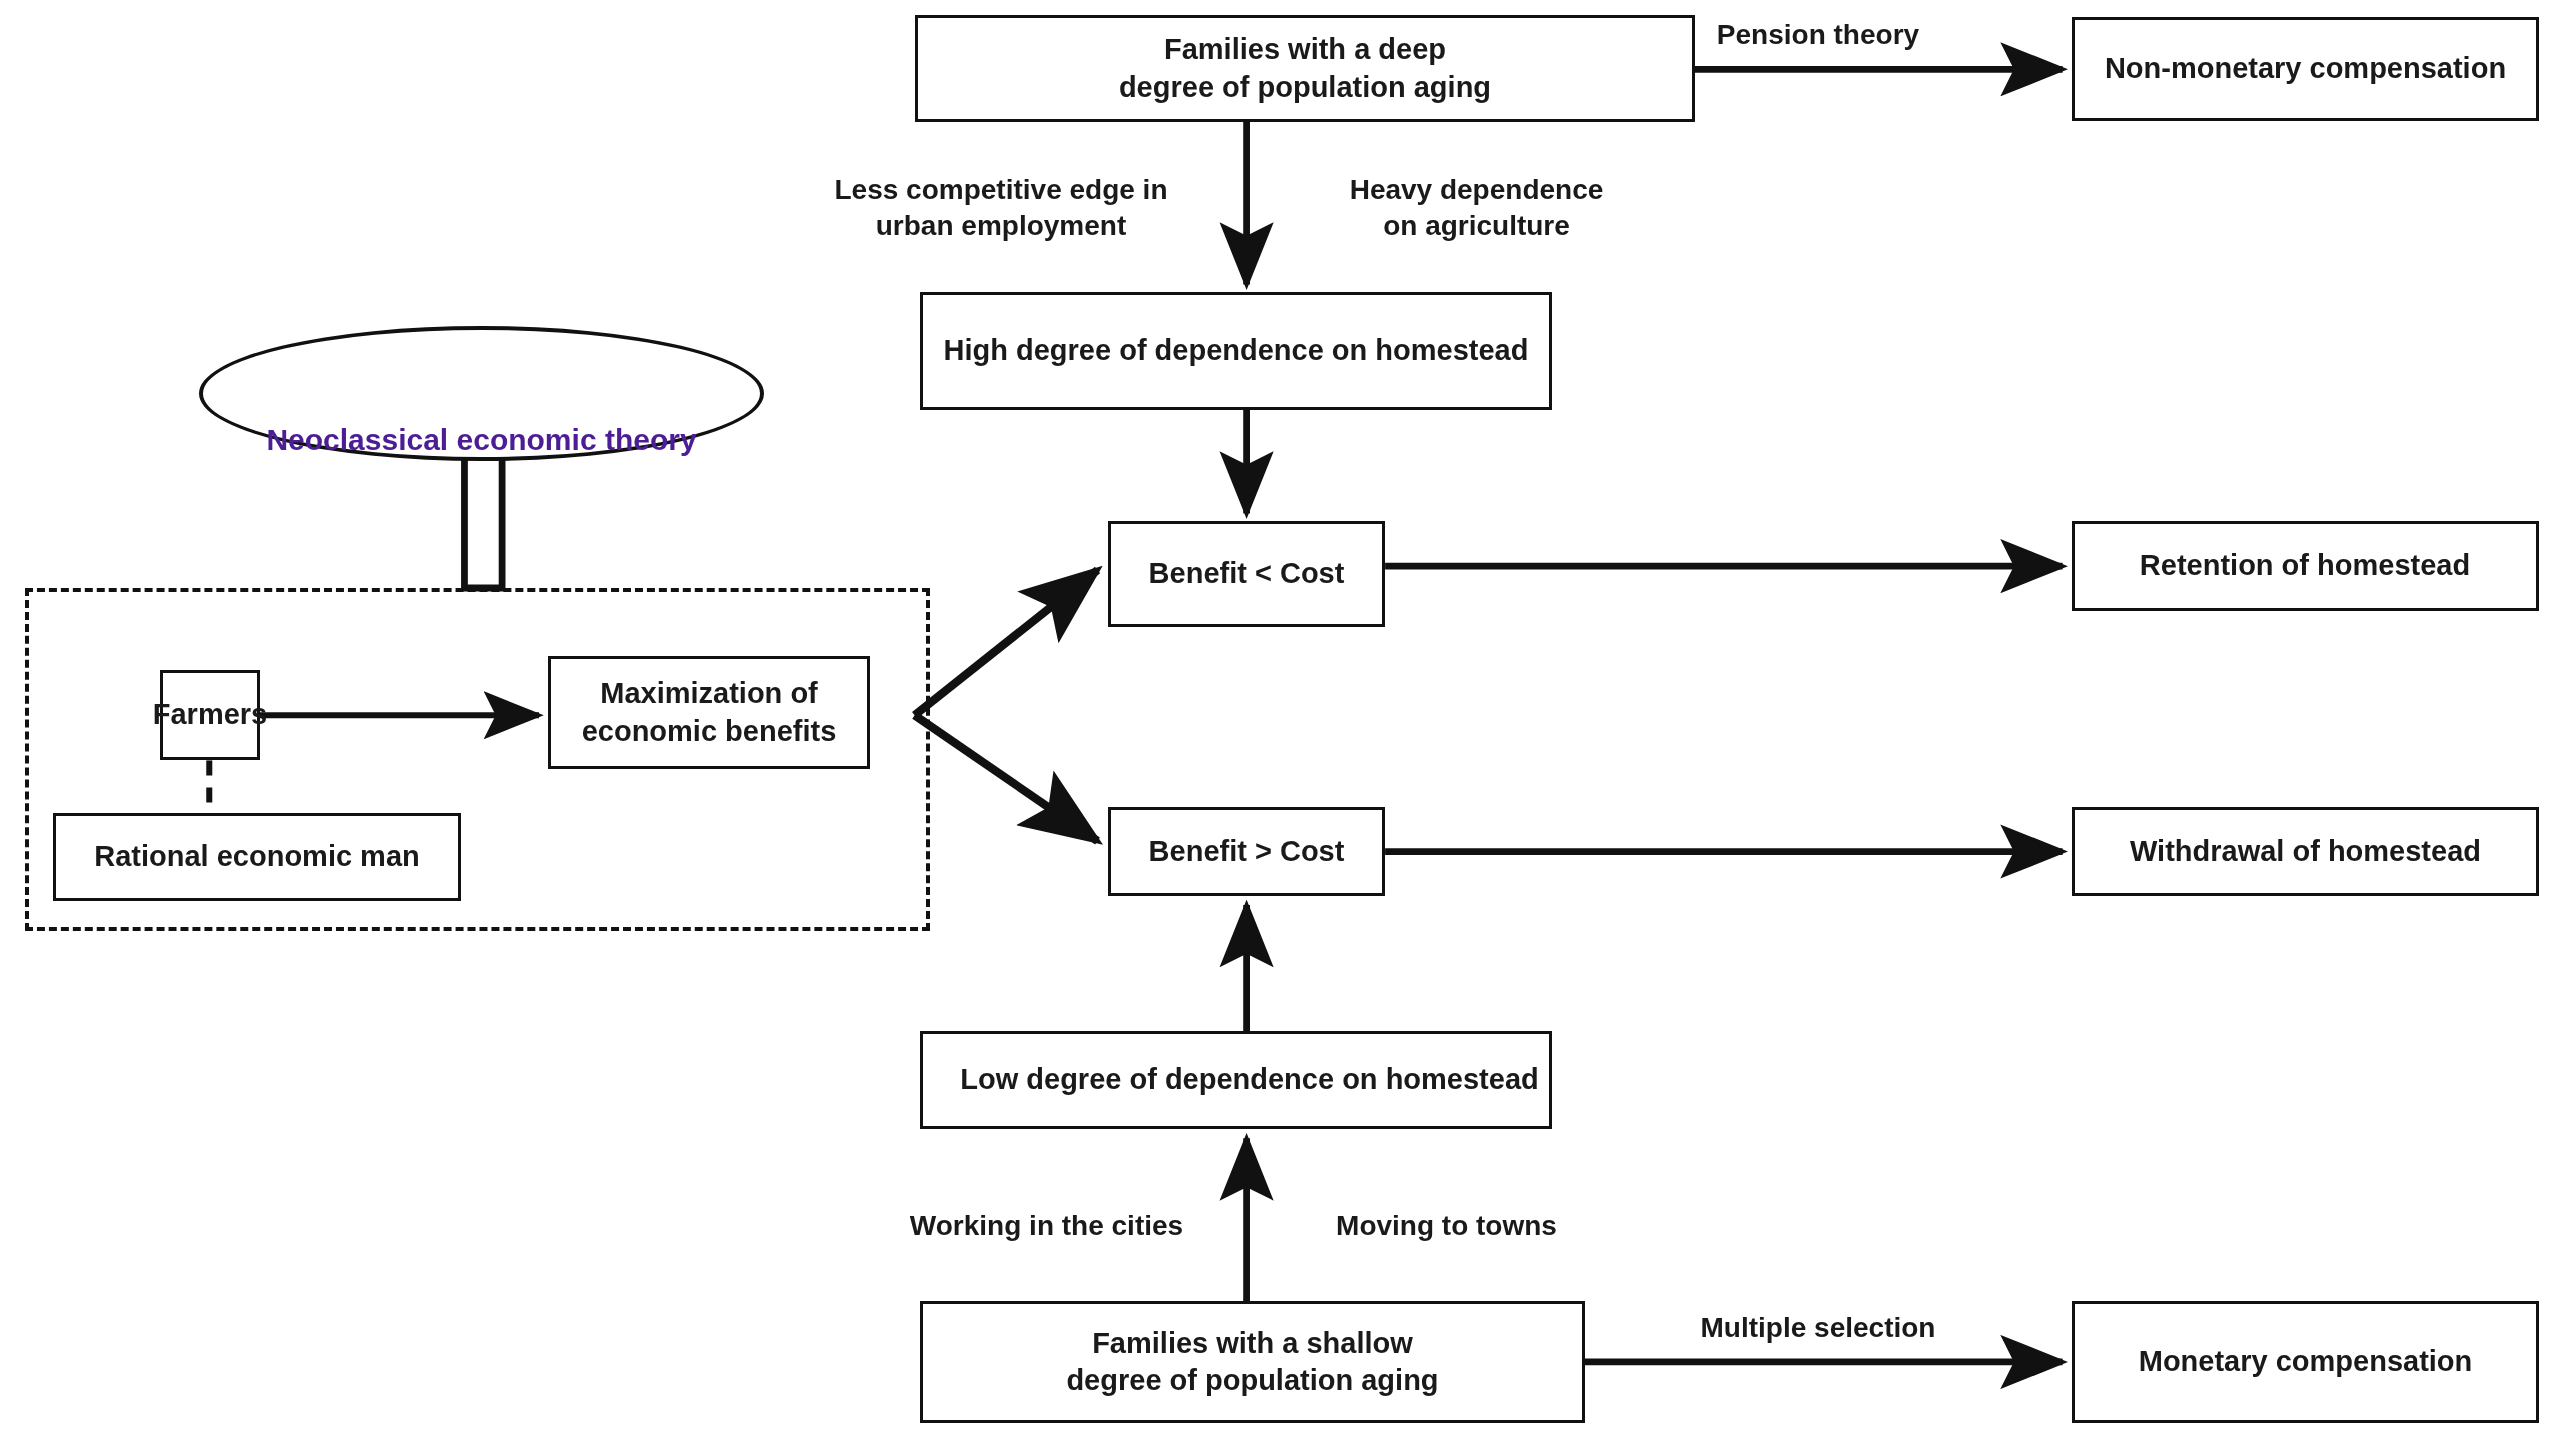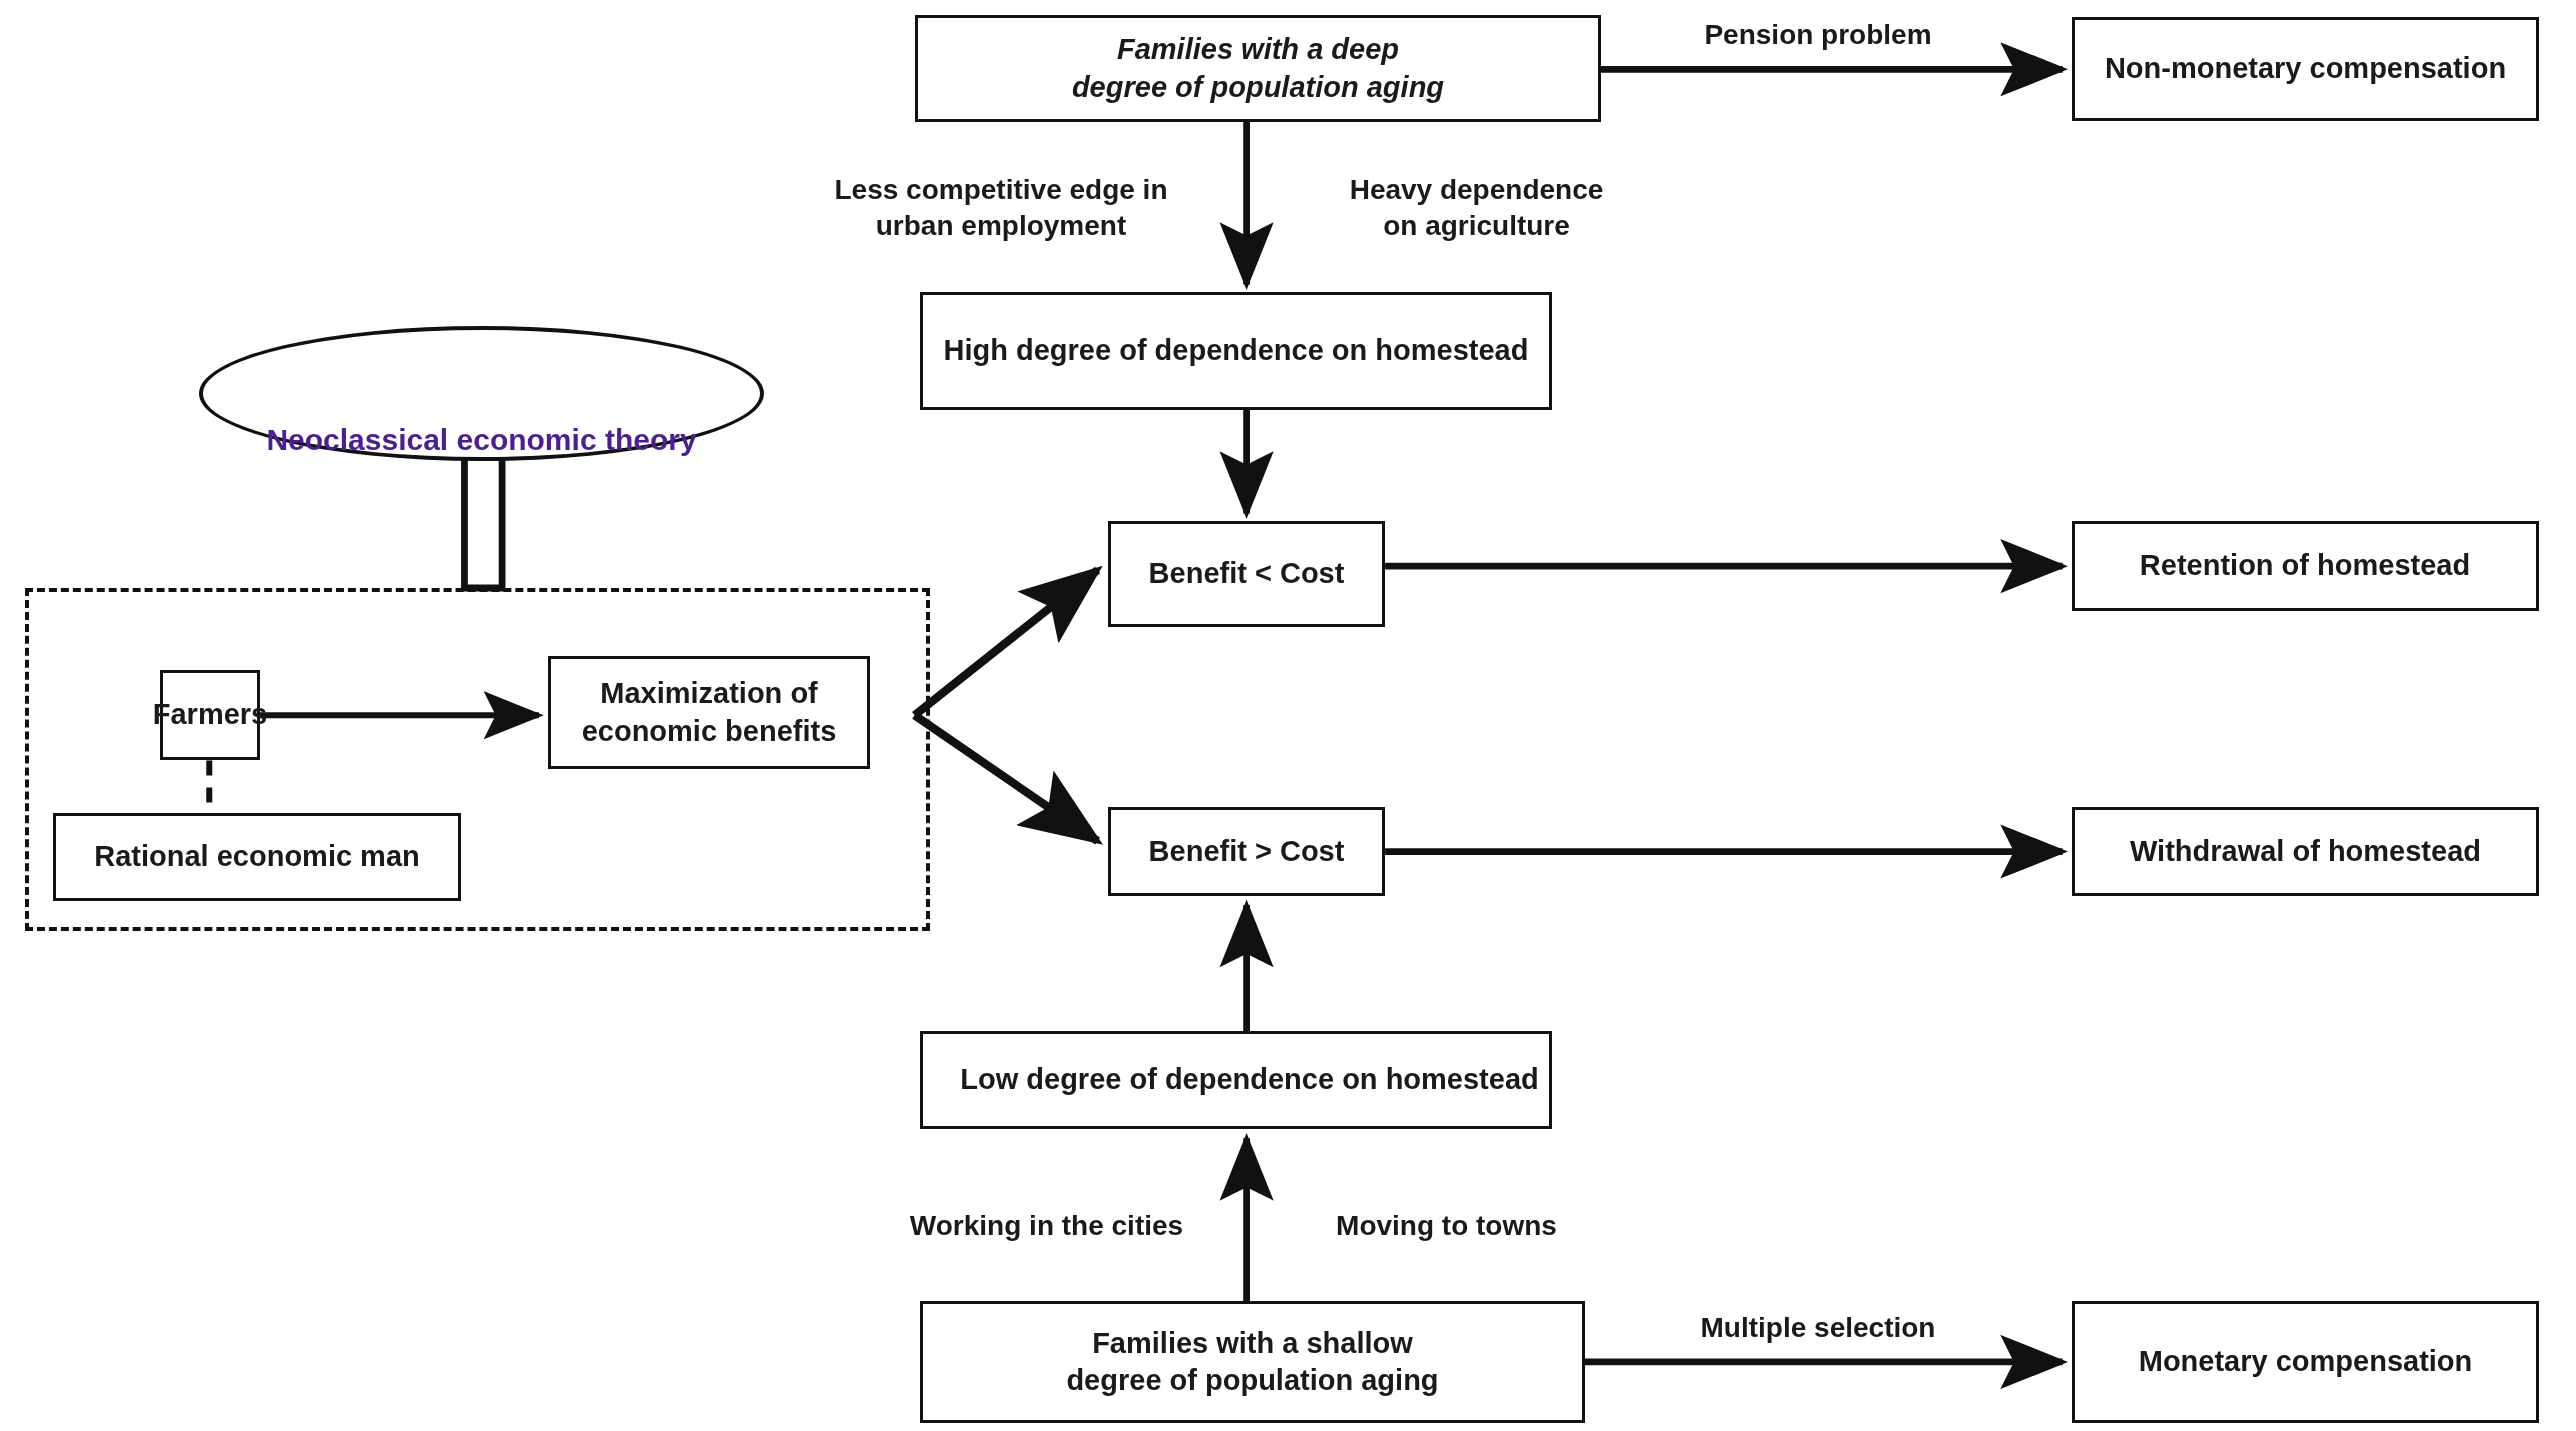--- a/index.html
+++ b/index.html
@@ -128,21 +128,21 @@
 
   <div class="node" style="left:53px; top:813px; width:408px; height:88px;justify-content:center;">
     <span class="txt">Rational economic man</span>
   </div>
 
   <div class="node" style="left:548px; top:656px; width:322px; height:113px;">
     <span class="txt">Maximization of
 economic benefits</span>
   </div>
 
-  <div class="node" style="left:915px; top:15px; width:686px; height:107px;font-style:italic;">
+  <div class="node" style="left:915px; top:15px; width:780px; height:107px;">
     <span class="txt">Families with a deep
 degree of population aging</span>
   </div>
 
   <div class="node" style="left:2072px; top:16.6px; width:467px; height:104px;">
     <span class="txt">Non-monetary compensation</span>
   </div>
 
   <div class="node" style="left:920px; top:292px; width:632px; height:118px;">
     <span class="txt">High degree of dependence on homestead</span>
@@ -170,21 +170,21 @@
 
   <div class="node" style="left:920px; top:1301px; width:665px; height:122px;">
     <span class="txt">Families with a shallow
 degree of population aging</span>
   </div>
 
   <div class="node" style="left:2072px; top:1301px; width:467px; height:122px;">
     <span class="txt">Monetary compensation</span>
   </div>
 
-  <div class="edge-label" style="left:1660px; top:16.6px; width:316px;">Pension problem</div>
+  <div class="edge-label" style="left:1660px; top:16.6px; width:316px;">Pension theory</div>
 
   <div class="edge-label" style="left:798px; top:172px; width:406px;">Less competitive edge in
 urban employment</div>
 
   <div class="edge-label" style="left:1296px; top:172px; width:361px;">Heavy dependence
 on agriculture</div>
 
   <div class="edge-label" style="left:881px; top:1208px; width:331px;">Working in the cities</div>
 
   <div class="edge-label" style="left:1296px; top:1208px; width:301px;">Moving to towns</div>

